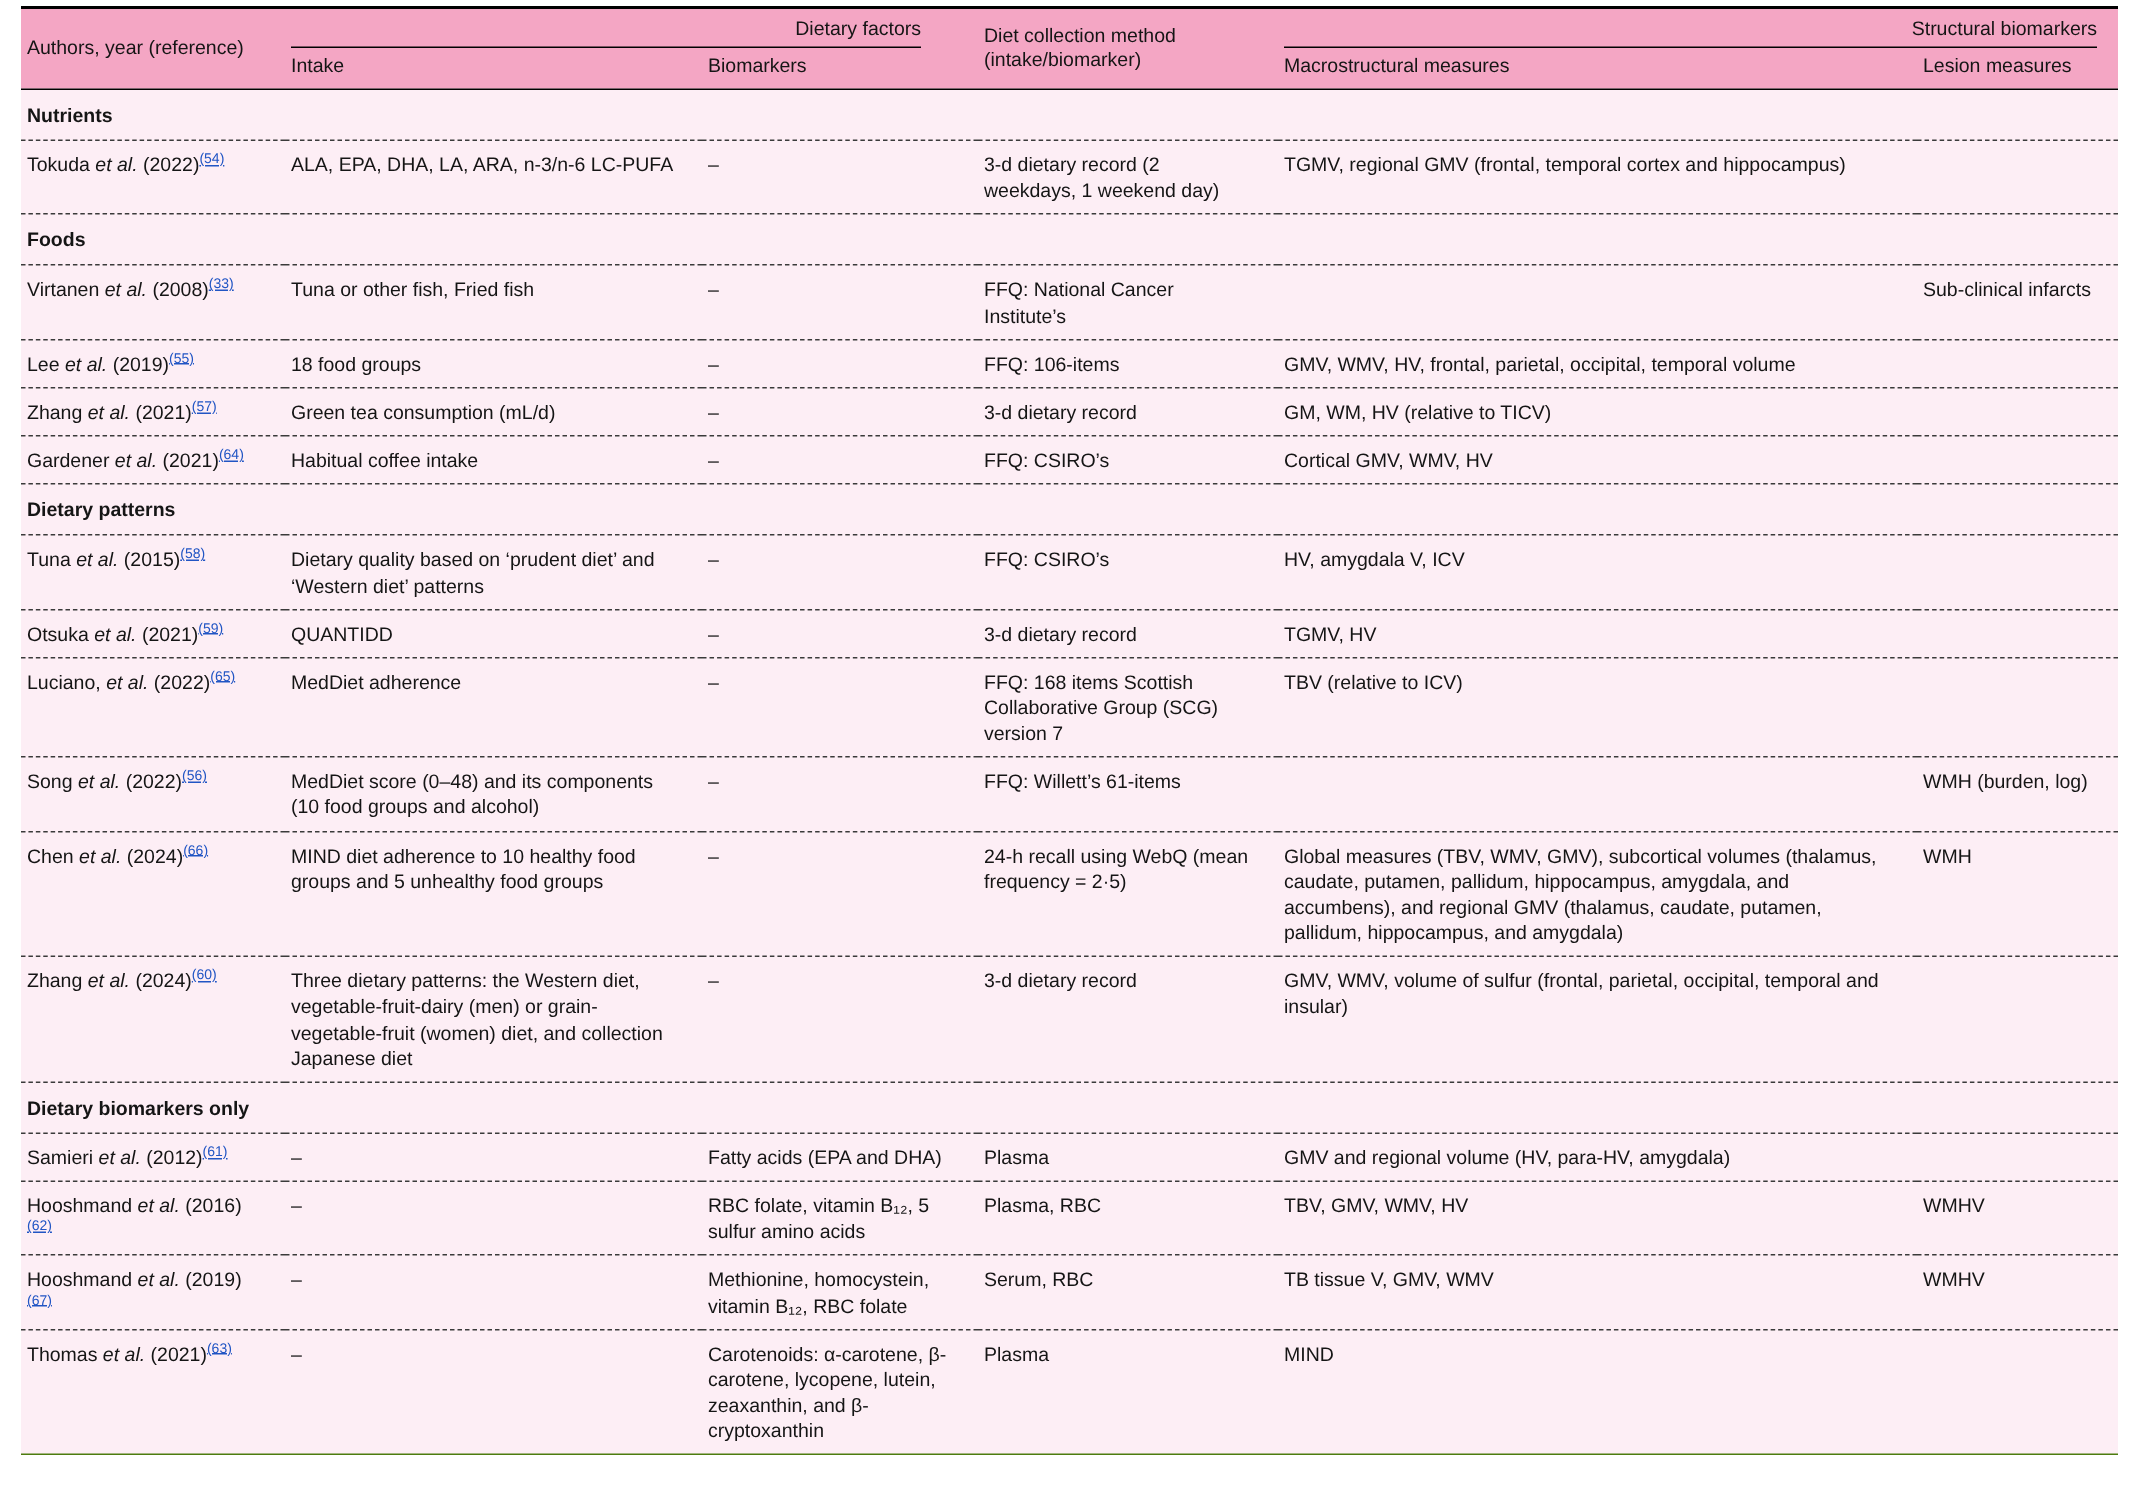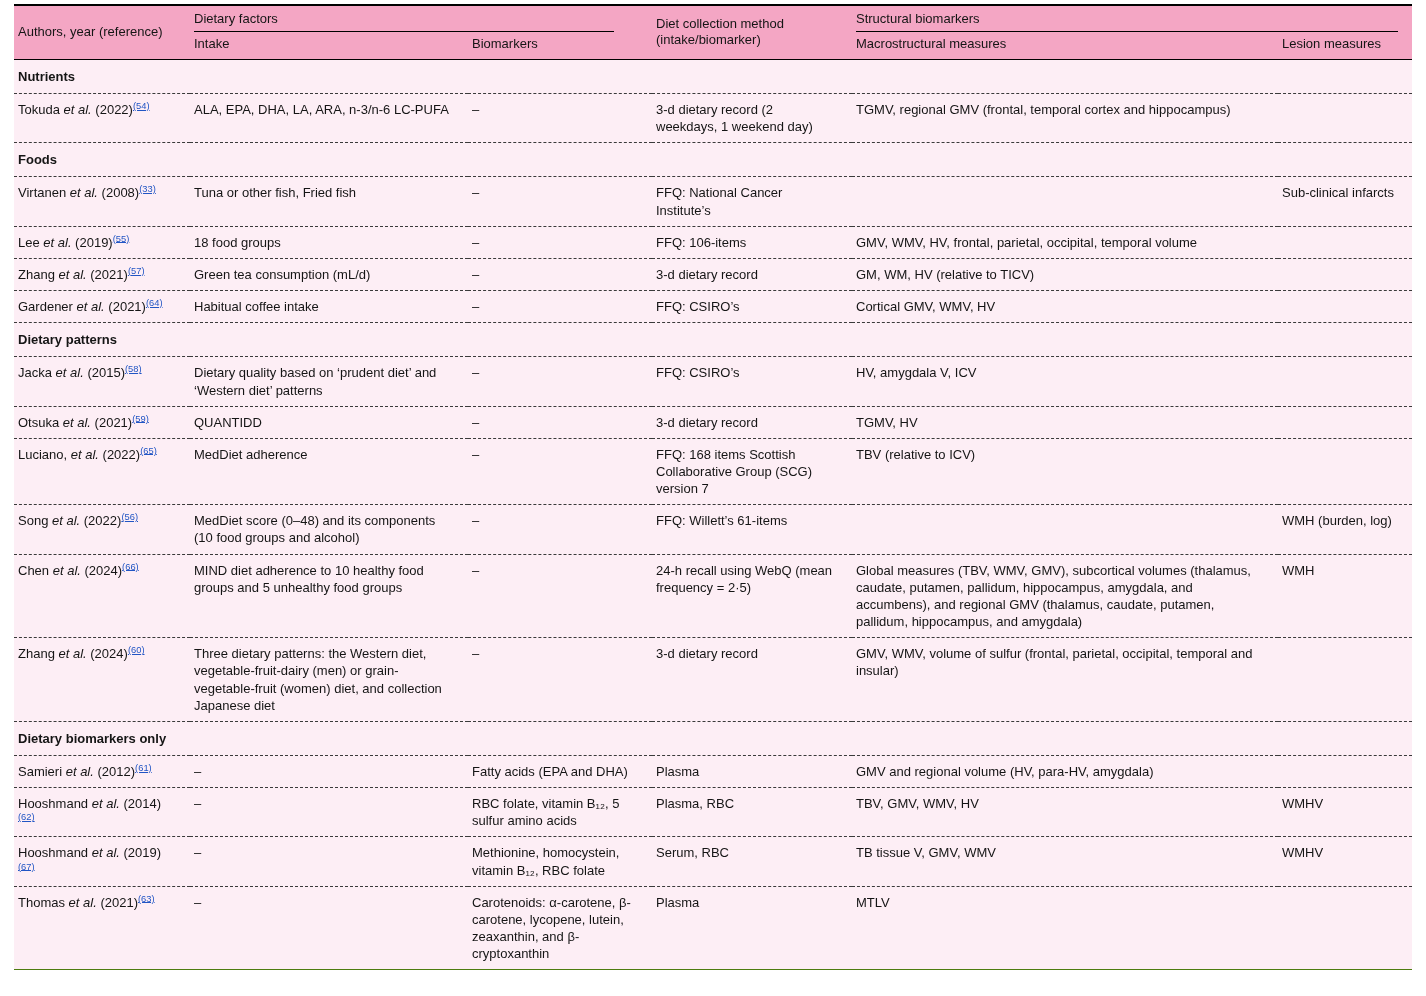--- a/index.html
+++ b/index.html
@@ -24,21 +24,21 @@
     font-weight: normal;
     text-align: left;
     vertical-align: middle;
     padding: 3px 14px 3px 4px;
     line-height: 1.3;
   }
   thead tr:last-child th,
   thead th[rowspan] { border-bottom: 1.5px solid #000; }
   thead tr.group-row th.group-cell { padding-bottom: 0; }
   .group-label {
-    text-align: left;
+    text-align: right;
     padding: 2px 0 3px 0;
     border-bottom: 1px solid #000;
   }
   .group-label.trim-right { margin-right: 24px; }
   thead tr.sub-row th { padding-top: 4px; padding-bottom: 6px; vertical-align: bottom; margin-left: 11px; }
   tbody td {
     vertical-align: top;
     padding: 7px 16px 7px 4px;
     border-bottom: 1px dashed #3a3a3a;
     line-height: 1.32;
@@ -134,21 +134,21 @@
           <td>Habitual coffee intake</td>
           <td>–</td>
           <td>FFQ: CSIRO’s</td>
           <td>Cortical GMV, WMV, HV</td>
           <td></td>
         </tr>
         <tr class="section-row">
           <td colspan="6">Dietary patterns</td>
         </tr>
         <tr>
-          <td><span>Jacka </span><i>et al.</i><span> (2015)</span><sup class="ref">(58)</sup></td>
+          <td><span>Tuna </span><i>et al.</i><span> (2015)</span><sup class="ref">(58)</sup></td>
           <td>Dietary quality based on ‘prudent diet’ and ‘Western diet’ patterns</td>
           <td>–</td>
           <td>FFQ: CSIRO’s</td>
           <td>HV, amygdala V, ICV</td>
           <td></td>
         </tr>
         <tr>
           <td><span>Otsuka </span><i>et al.</i><span> (2021)</span><sup class="ref">(59)</sup></td>
           <td>QUANTIDD</td>
           <td>–</td>
@@ -193,38 +193,38 @@
         </tr>
         <tr>
           <td><span>Samieri </span><i>et al.</i><span> (2012)</span><sup class="ref">(61)</sup></td>
           <td>–</td>
           <td>Fatty acids (EPA and DHA)</td>
           <td>Plasma</td>
           <td>GMV and regional volume (HV, para-HV, amygdala)</td>
           <td></td>
         </tr>
         <tr>
-          <td><span>Hooshmand </span><i>et al.</i><span> (2014)</span><sup class="ref">(62)</sup></td>
+          <td><span>Hooshmand </span><i>et al.</i><span> (2016)</span><sup class="ref">(62)</sup></td>
           <td>–</td>
           <td>RBC folate, vitamin B₁₂, 5 sulfur amino acids</td>
           <td>Plasma, RBC</td>
           <td>TBV, GMV, WMV, HV</td>
           <td>WMHV</td>
         </tr>
         <tr>
           <td><span>Hooshmand </span><i>et al.</i><span> (2019)</span><sup class="ref">(67)</sup></td>
           <td>–</td>
           <td>Methionine, homocystein, vitamin B₁₂, RBC folate</td>
           <td>Serum, RBC</td>
           <td>TB tissue V, GMV, WMV</td>
           <td>WMHV</td>
         </tr>
         <tr>
           <td><span>Thomas </span><i>et al.</i><span> (2021)</span><sup class="ref">(63)</sup></td>
           <td>–</td>
           <td>Carotenoids: α-carotene, β-carotene, lycopene, lutein, zeaxanthin, and β-cryptoxanthin</td>
           <td>Plasma</td>
-          <td>MTLV</td>
+          <td>MIND</td>
           <td></td>
         </tr>
       </tbody>
   </table>
 </div>
 
 </body></html>

